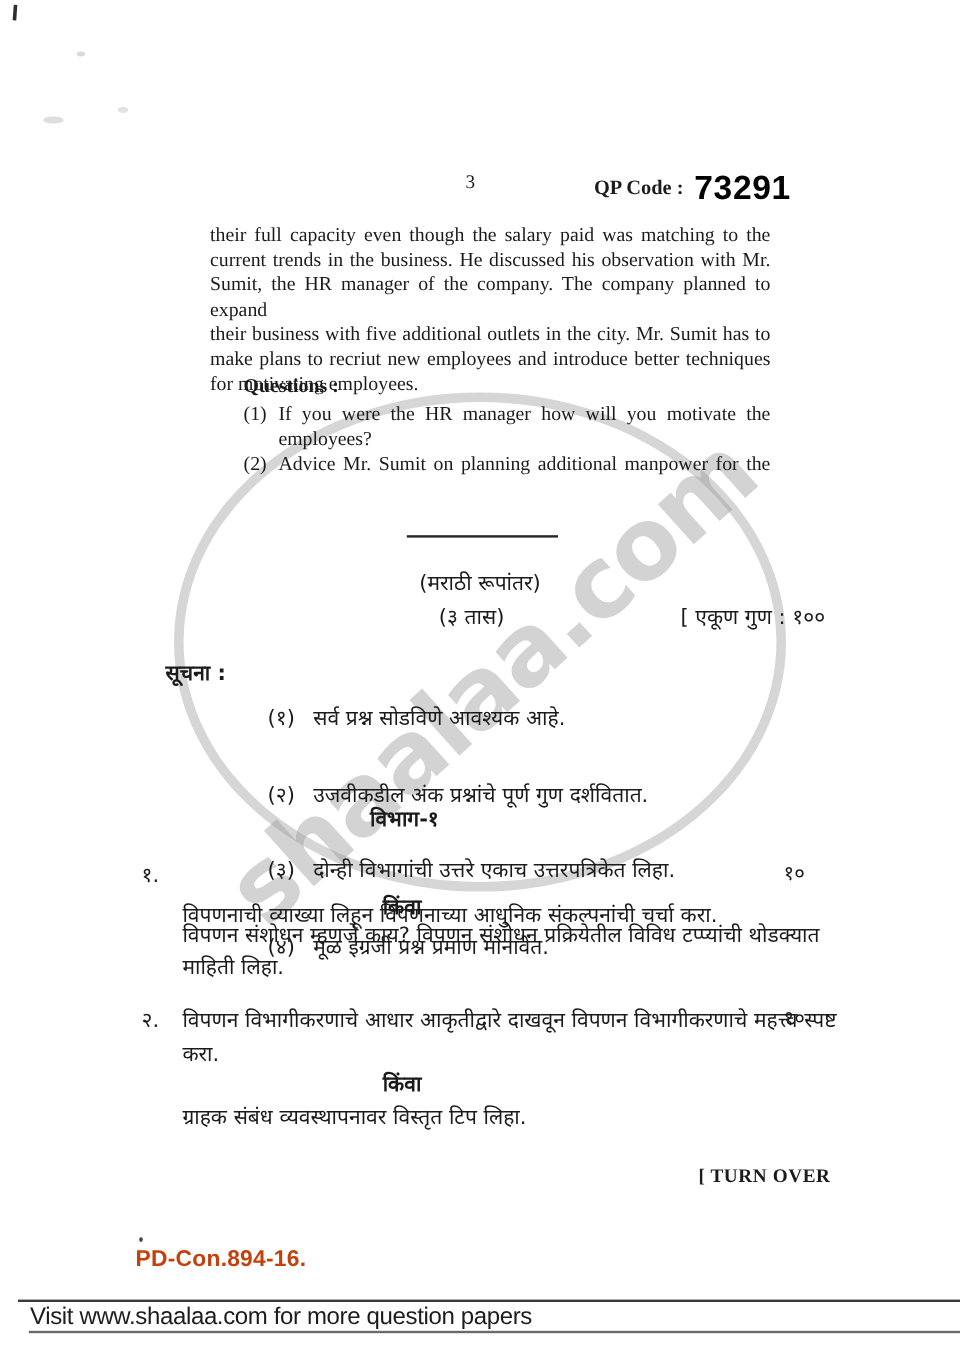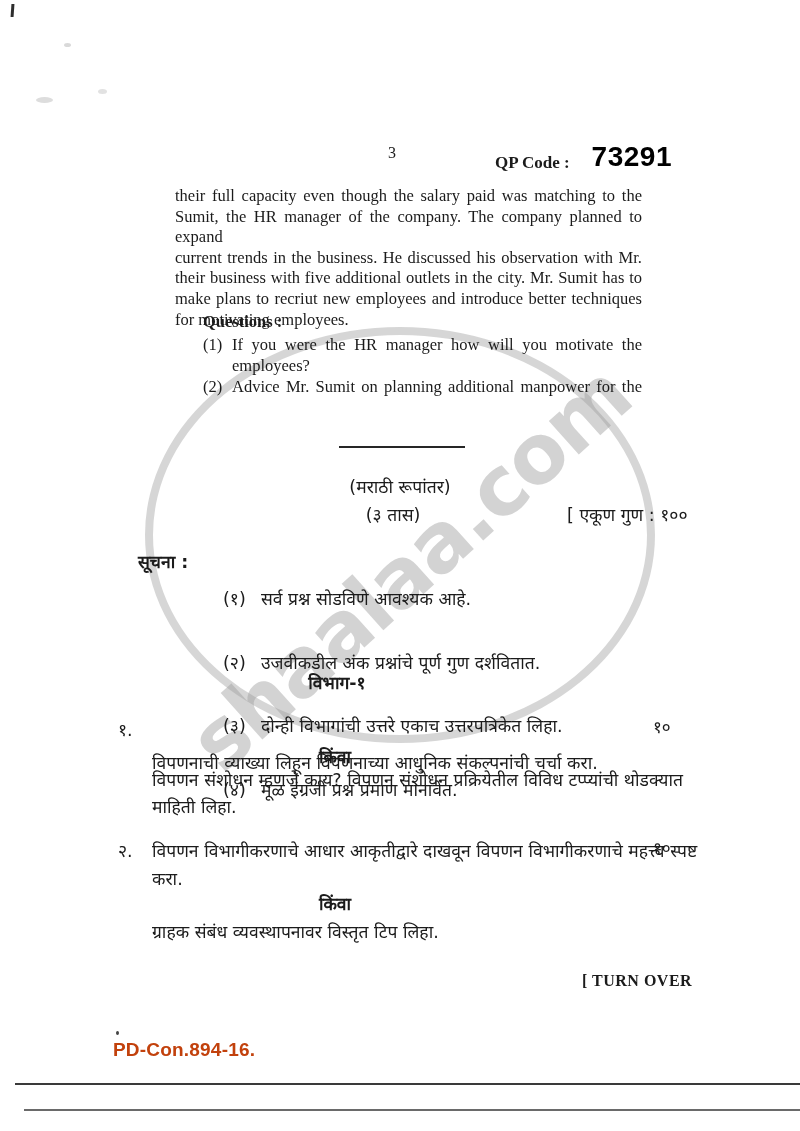--- a/index.html
+++ b/index.html
@@ -31,21 +31,21 @@
     white-space:nowrap;
   }
   
   .tick{left:11px;top:4px;width:3px;height:13px;background:#2e2e2e;transform:rotate(4deg);}
   .speck1{left:64px;top:43px;width:7px;height:4px;background:#d9d9d9;border-radius:50%;}
   .speck2{left:36px;top:97px;width:17px;height:6px;background:#dddddd;border-radius:50%;}
   .speck3{left:98px;top:89px;width:9px;height:5px;background:#e2e2e2;border-radius:50%;}
   .pddot{left:116px;top:1031px;width:3px;height:4px;background:#444;border-radius:50%;}
   
   .page-num{left:388px;top:144px;font-size:16px;}
-  .qp-code{left:495px;top:141px;display:flex;align-items:flex-end;gap:22px;}
+  .qp-code{left:495px;top:141px;display:flex;align-items:center;gap:9px;}
   .qp-label{font-size:17px;font-weight:700;}
   .qp-value{font-family:"Liberation Sans", sans-serif;font-size:28px;font-weight:700;letter-spacing:0.5px;color:#000;}
   
   .para{left:175px;top:186px;width:467px;font-size:16.5px;line-height:20.6px;}
   .jline{text-align:justify;text-align-last:justify;white-space:normal;}
   .jline.last{text-align-last:left;}
   .questions{left:203px;top:312px;width:439px;font-size:16.5px;line-height:20.9px;}
   .q-head{font-weight:700;margin-bottom:2px;}
   .q-item{position:relative;padding-left:29px;}
   .q-num{position:absolute;left:0;top:0;}
@@ -88,22 +88,22 @@
   <div class="abs pddot"></div>
 
   <div class="abs page-num">3</div>
   <div class="abs qp-code">
     <span class="qp-label">QP Code :</span>
     <span class="qp-value">73291</span>
   </div>
 
   <div class="abs para">
     <div class="jline">their full capacity even though the salary paid was matching to the</div>
+    <div class="jline">current trends in the business. He discussed his observation with Mr.</div>
     <div class="jline">Sumit, the HR manager of the company. The company planned to expand</div>
-    <div class="jline">current trends in the business. He discussed his observation with Mr.</div>
     <div class="jline">their business with five additional outlets in the city. Mr. Sumit has to</div>
     <div class="jline">make plans to recriut new employees and introduce better techniques</div>
     <div class="jline last">for motivating employees.</div>
   </div>
 
   <div class="abs questions">
     <div class="q-head">Questions :</div>
     <div class="q-item">
       <span class="q-num">(1)</span>
       <div class="q-lines">
@@ -155,15 +155,16 @@
   <div class="abs dev" style="left:118px;top:839px;">२.</div>
   <div class="abs dev" style="left:152px;top:839px;">विपणन विभागीकरणाचे आधार आकृतीद्वारे दाखवून विपणन विभागीकरणाचे महत्त्व स्पष्ट</div>
   <div class="abs dev" style="left:152px;top:867px;">करा.</div>
   <div class="abs marks" style="left:653px;top:836px;">१०</div>
   <div class="abs dev dev-b center" style="left:335px;top:892px;">किंवा</div>
   <div class="abs dev" style="left:152px;top:920px;">ग्राहक संबंध व्यवस्थापनावर विस्तृत टिप लिहा.</div>
 
   <div class="abs turn-over">[ TURN OVER</div>
   <div class="abs paper-code">PD-Con.894-16.</div>
   <div class="abs rule1"></div>
+  <div class="abs site-note">Visit www.shaalaa.com for more question papers</div>
   <div class="abs rule2"></div>
 
 </div>
 
 </body></html>

